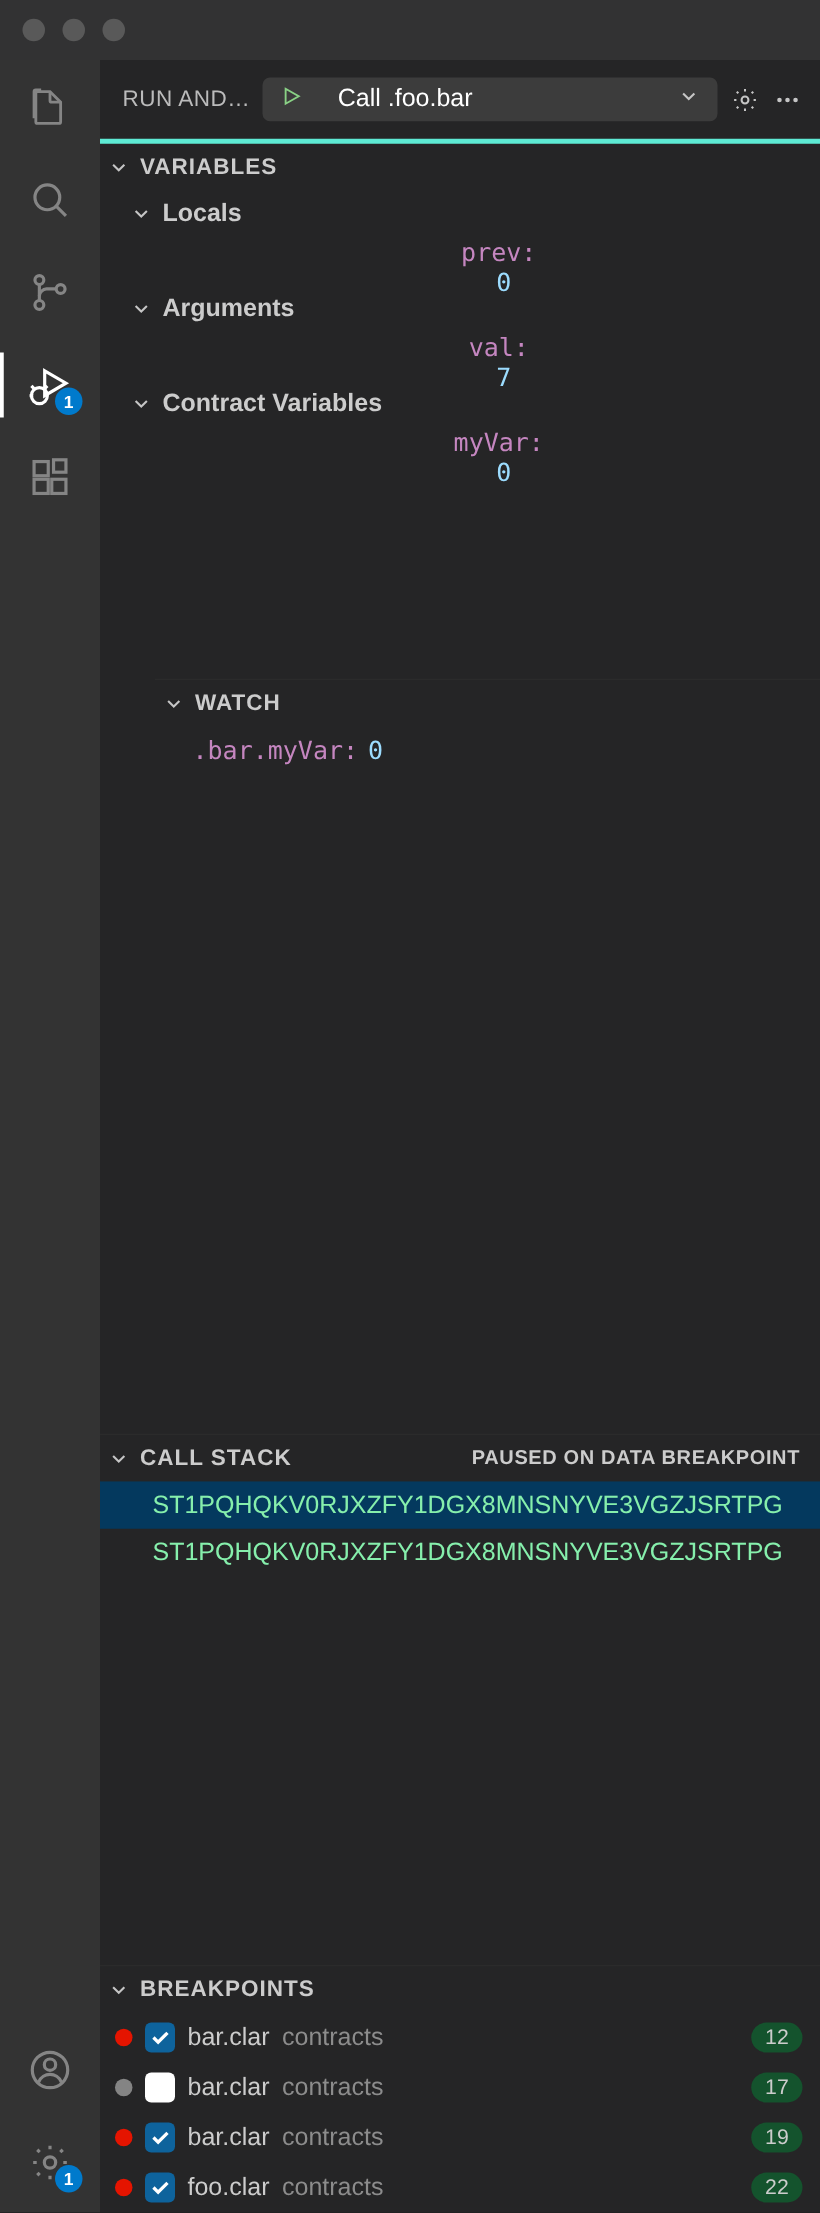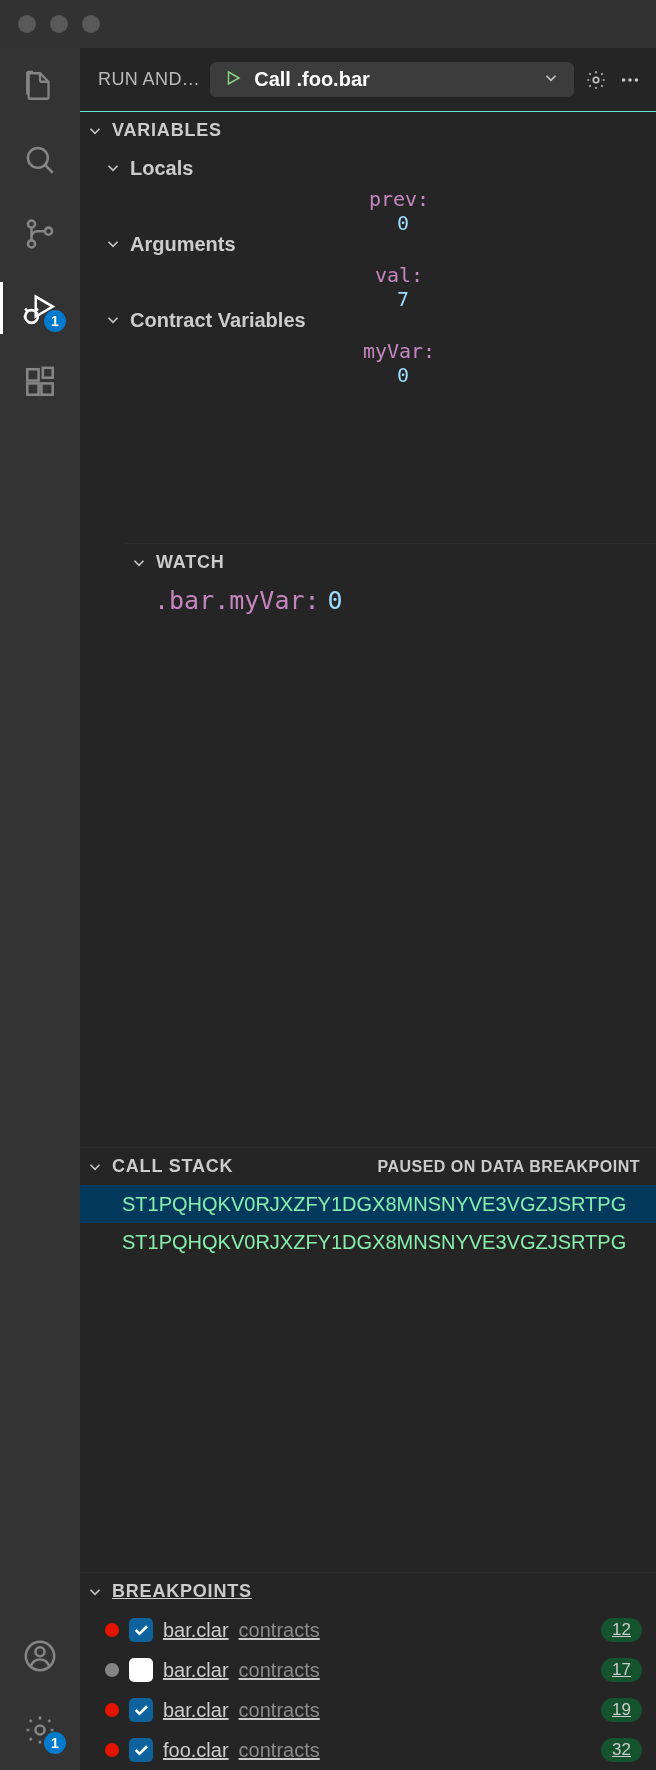--- a/index.html
+++ b/index.html
@@ -102,26 +102,25 @@
     letter-spacing: 0.4px;
     flex-shrink: 1;
     min-width: 0;
     max-width: 115px;
   }
   .config-select {
     background: #3c3c3c;
     border-radius: 6px;
     display: flex;
     align-items: flex-end;
-    gap: 12px;
+    gap: 28px;
     padding: 6px 14px;
     cursor: pointer;
     flex: 1;
     min-width: 0;
-    font-weight: bold;
   }
   .config-select .play-icon {
     color: #89d185;
     flex-shrink: 0;
   }
   .config-select .config-name {
     color: #ffffff;
     font-size: 20px;
     white-space: nowrap;
     overflow: hidden;
@@ -136,21 +135,21 @@
     color: #c5c5c5;
     cursor: pointer;
     flex-shrink: 0;
     width: 24px; height: 24px;
     display: flex; align-items: center; justify-content: center;
   }
   .header-icon svg { width: 22px; height: 22px; }
   .section {
     display: flex;
     flex-direction: column;
-    border-top: 1px solid #5eead4;
+    border-top: 4px solid #5eead4;
   }
   .section + .section { border-top: 1px solid #3c3c3c44; }
   .section-header {
     display: flex;
     align-items: center;
     padding: 8px 4px;
     gap: 6px;
     cursor: pointer;
     flex-shrink: 0;
   }
@@ -165,21 +164,21 @@
     margin-left: auto;
     margin-right: 12px;
     font-size: 16px;
     font-weight: 700;
     letter-spacing: 0.5px;
     color: #cccccc;
   }
   .section.variables { height: 432px; }
   .section.watch { flex: 1; margin-left: 44px; }
   .section.callstack { height: 425px; }
-  .section.breakpoints { height: 198px; text-decoration: underline; }
+  .section.breakpoints { height: 198px; }
   .section-body {
     flex: 1;
     overflow: hidden;
     padding-left: 6px;
   }
   .tree-row {
     display: flex;
     align-items: center;
     gap: 6px;
     height: 38px;
@@ -190,21 +189,21 @@
   .tree-row .scope-label {
     color: #cccccc;
     font-weight: 700;
     font-size: 20px;
   }
   .var-row { display:flex; align-items:center; height: 38px; padding-left: 56px; flex-direction: column; }
   .var-name { color: #c586c0; font-family: Menlo, Monaco, monospace; font-size: 20px; }
   .var-value { color: #9cdcfe; font-family: Menlo, Monaco, monospace; font-size: 20px; margin-left: 8px; }
   .watch-row {
     display: flex; align-items: center; height: 38px; padding-left: 24px;
-    font-family: Menlo, Monaco, monospace; font-size: 25px;
+    font-family: Menlo, Monaco, monospace; font-size: 20px;
   }
   .watch-expr { color: #c586c0; }
   .watch-value { color: #9cdcfe; margin-left: 8px; }
 
   .stack-row {
     display: flex; align-items: center; height: 38px;
     padding-left: 42px;
     font-size: 20px;
     color: #86efac;
     white-space: nowrap;
@@ -442,21 +441,21 @@
 
     <div class="section breakpoints">
       <div class="section-header">
         <span class="twisty">
             <svg width="18" height="18" viewBox="0 0 24 24" fill="none" stroke="currentColor" stroke-width="2.2">
               <path d="M6 9l6 6 6-6"></path>
             </svg>
           </span>
         <span class="title">BREAKPOINTS</span>
       </div>
-      <div class="section-body" style="padding-left:17px" id="bp-container">
+      <div class="section-body" style="padding-left:4px" id="bp-container">
 
       <div class="bp-row">
             <span class="bp-dot enabled"></span>
             <span class="bp-check checked">
               <svg viewBox="0 0 24 24" fill="none" stroke="currentColor" stroke-width="3.5">
                 <path d="M5 12l5 5L20 7"></path>
               </svg>
             </span>
             <span class="bp-file">bar.clar</span>
             <span class="bp-dir">contracts</span>
@@ -482,19 +481,19 @@
           </div>
           <div class="bp-row">
             <span class="bp-dot enabled"></span>
             <span class="bp-check checked">
               <svg viewBox="0 0 24 24" fill="none" stroke="currentColor" stroke-width="3.5">
                 <path d="M5 12l5 5L20 7"></path>
               </svg>
             </span>
             <span class="bp-file">foo.clar</span>
             <span class="bp-dir">contracts</span>
-            <span class="bp-line">32</span>
+            <span class="bp-line">22</span>
           </div>
         </div>
     </div>
 
   </div>
 </div>
 
 </body></html>

